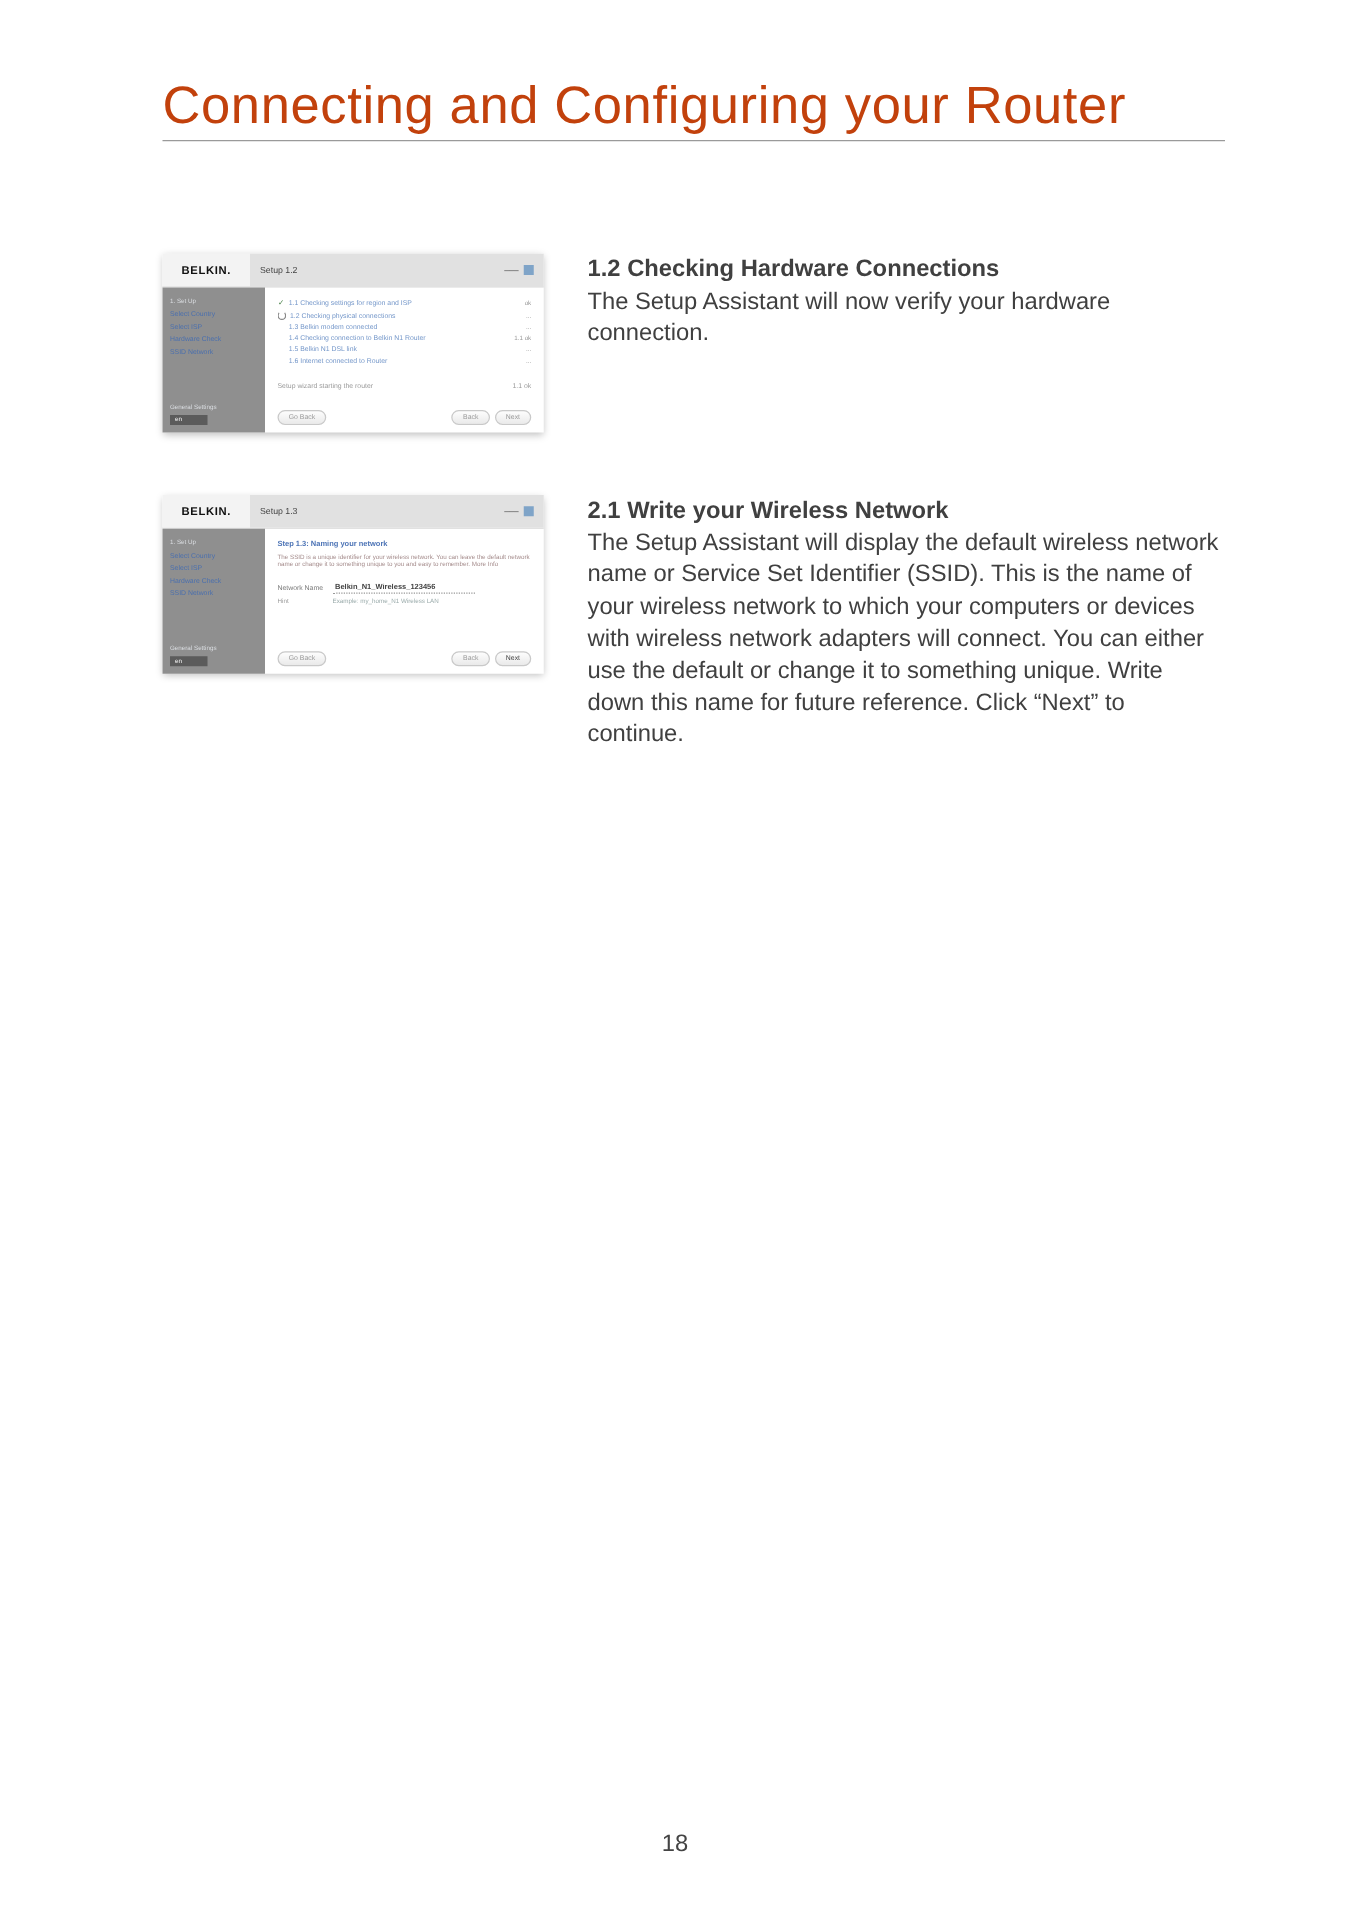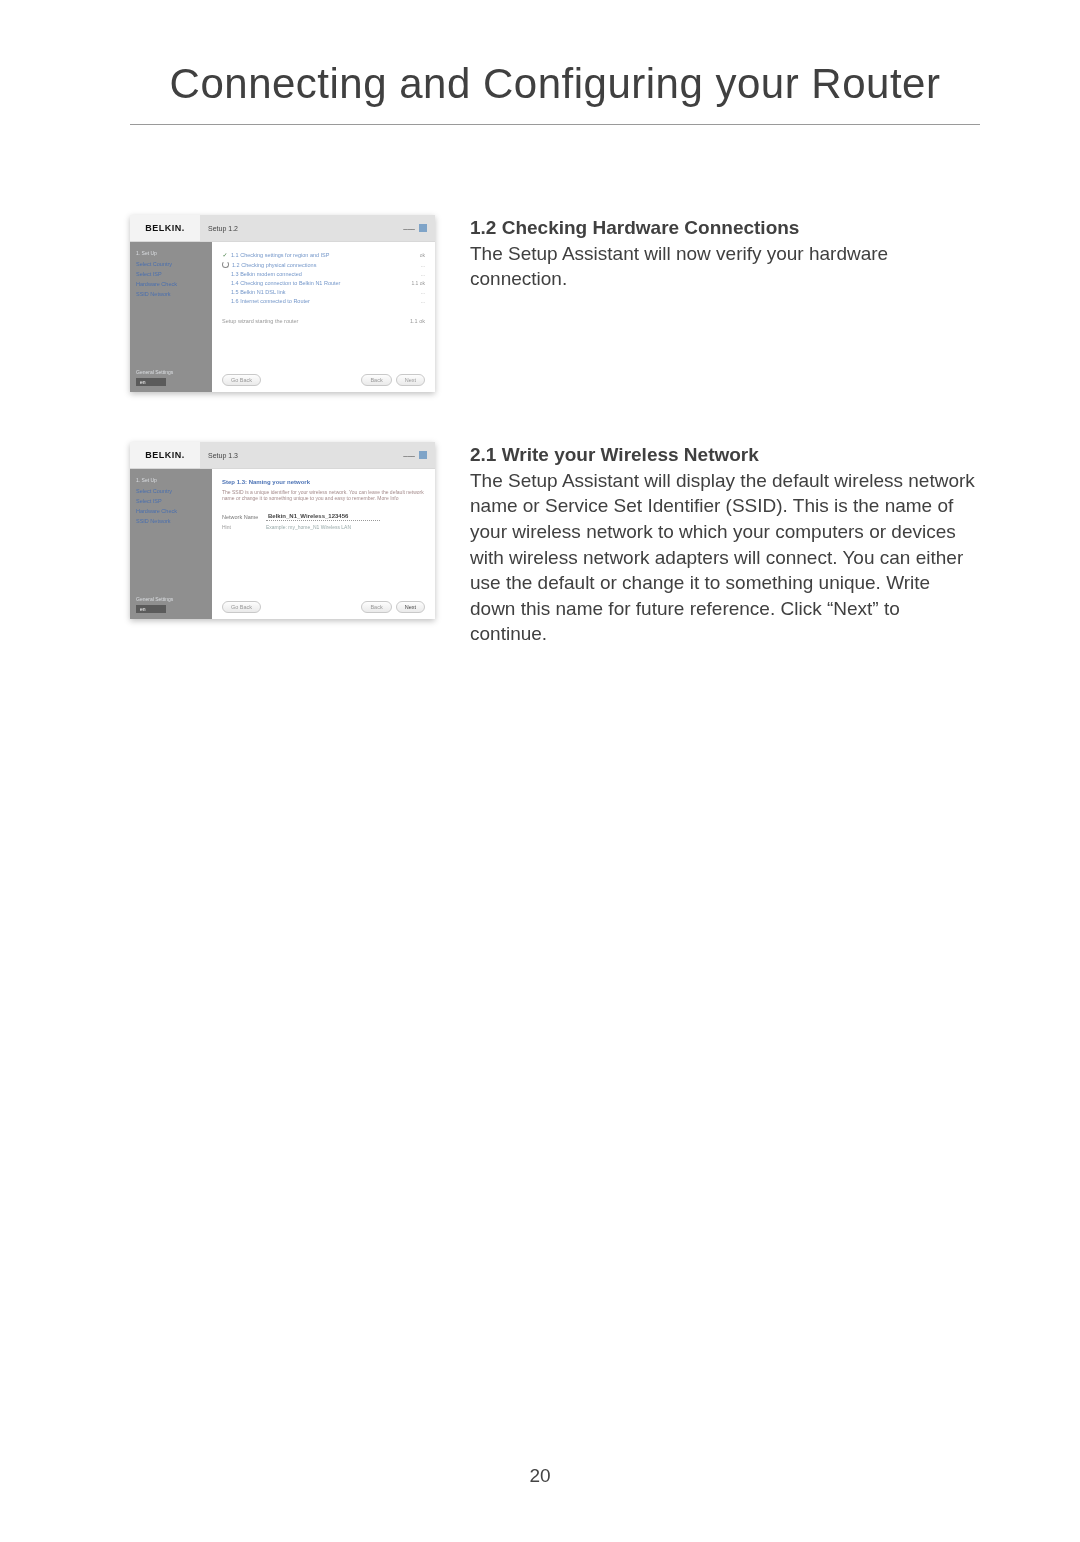--- a/index.html
+++ b/index.html
@@ -12,27 +12,26 @@
     color: #404040;
   }
   .page {
     box-sizing: border-box;
     padding: 60px 100px 0 130px;
     position: relative;
     height: 100%;
   }
   .title {
     font-size: 42px;
-    color: #404040;
+    color: #c2410c;
     font-weight: 400;
     letter-spacing: 0.5px;
     border-bottom: 1px solid #9a9a9a;
-    padding-bottom: 16px;
+    padding-bottom: 4px;
     margin: 0 0 90px 0;
-    text-align: center;
   }
   .section {
     display: flex;
     gap: 35px;
     margin-bottom: 50px;
     align-items: flex-start;
   }
   .text-col {
     flex: 1;
     font-size: 19px;
@@ -44,21 +43,21 @@
   }
   .text-col .heading {
     font-weight: 700;
   }
   .text-col .body {
     display: block;
   }
   
   .shot {
     width: 305px;
-    height: 177px;
+    height: 143px;
     box-shadow: 0 2px 6px rgba(0,0,0,0.25);
     box-sizing: border-box;
     background: #fff;
     display: flex;
     flex-direction: column;
     font-size: 6px;
     color: #555;
   }
   .shot-top {
     display: flex;
@@ -413,14 +412,14 @@
       </div>
     </div>
 
     <div class="text-col">
       <span class="num">2.1</span>
       <span class="heading">Write your Wireless Network</span>
       <span class="body">The Setup Assistant will display the default wireless network name or Service Set Identifier (SSID). This is the name of your wireless network to which your computers or devices with wireless network adapters will connect. You can either use the default or change it to something unique. Write down this name for future reference. Click “Next” to continue.</span>
     </div>
   </div>
 
-  <div class="page-number">20</div>
+  <div class="page-number">18</div>
 </div>
 
 </body></html>

